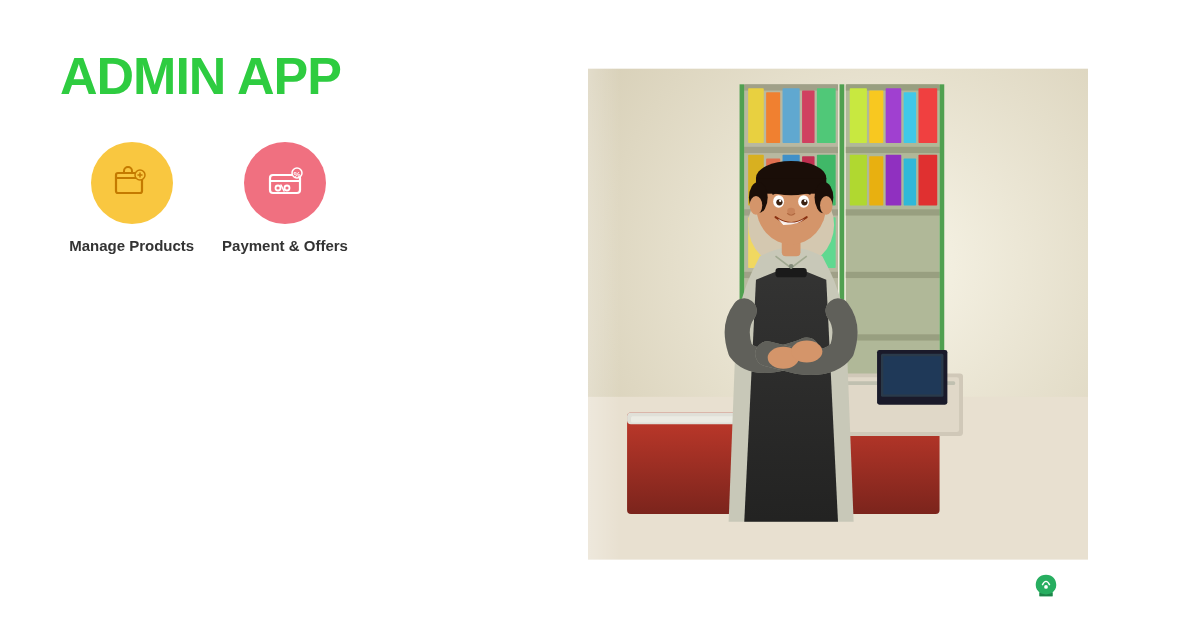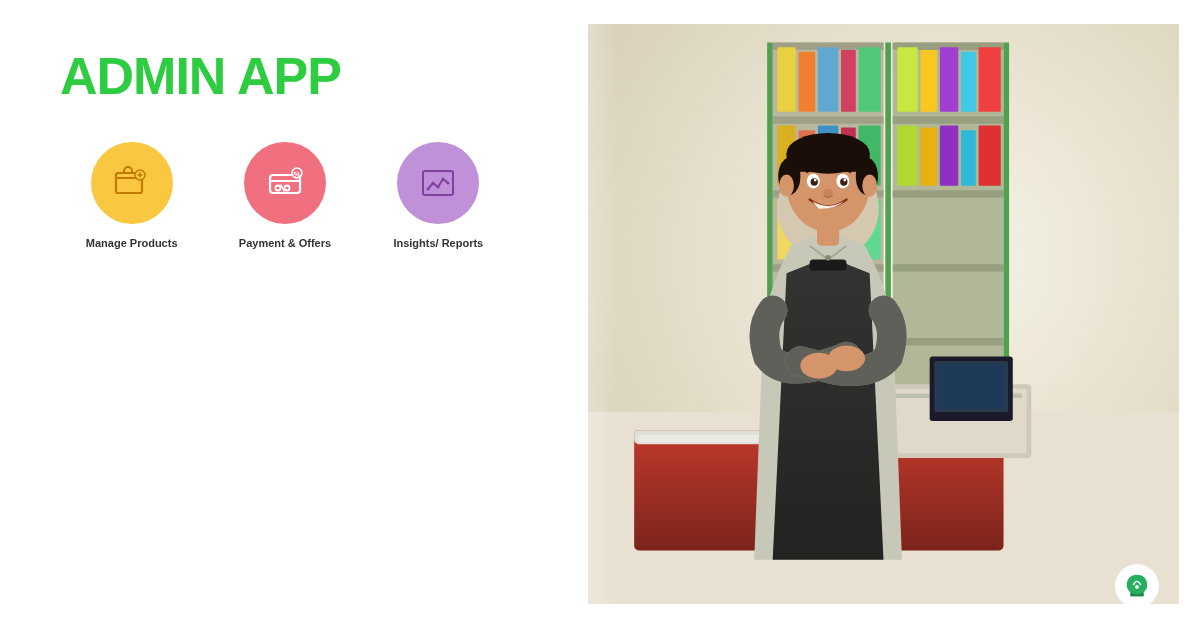--- a/index.html
+++ b/index.html
@@ -6,21 +6,21 @@
 
     body {
       width: 1200px;
       height: 628px;
       font-family: 'Segoe UI', Arial, sans-serif;
       overflow: hidden;
       background: #ffffff;
     }
 
     .container {
-      width: 1179px;
+      width: 1088px;
       height: 628px;
       display: flex;
       position: relative;
       gap: 28px;
     }
 
     .left-panel {
       width: 560px;
       height: 628px;
       background: #ffffff;
@@ -91,21 +91,21 @@
       justify-content: center;
       transition: transform 0.2s;
     }
 
     .feature-icon-circle svg {
       width: 40px;
       height: 40px;
     }
 
     .feature-label {
-      font-size: 11px;
+      font-size: 15px;
       font-weight: 600;
       color: #333333;
       text-align: center;
       line-height: 1.3;
     }
 
     
     .circle-yellow { background: #f9c740; }
     .circle-orange { background: #f0884a; }
     .circle-pink   { background: #f07080; }
@@ -157,34 +157,20 @@
             <circle cx="13" cy="25" r="2.5" stroke="white" stroke-width="1.8" fill="none"></circle>
             <circle cx="22" cy="25" r="2.5" stroke="white" stroke-width="1.8" fill="none"></circle>
             <path d="M16 22l3 6" stroke="white" stroke-width="1.5" stroke-linecap="round"></path>
             <circle cx="32" cy="10" r="5" fill="#f07080" stroke="white" stroke-width="1.5"></circle>
             <text x="32" y="14" text-anchor="middle" font-size="8" fill="white" font-weight="bold">%</text>
           </svg>
         </div>
         <span class="feature-label">Payment &amp; Offers</span>
       </div>
 
-      <div class="feature-item">
-        <div class="feature-icon-circle circle-purple">
-          <svg viewBox="0 0 40 40" fill="none" xmlns="http://www.w3.org/2000/svg">
-            <rect x="5" y="8" width="30" height="24" rx="2" stroke="#8040a0" stroke-width="2" fill="none"></rect>
-            <path d="M10 26l5-6 5 4 5-8 5 4" stroke="#8040a0" stroke-width="2" stroke-linecap="round" stroke-linejoin="round"></path>
-            <circle cx="10" cy="26" r="1.5" fill="#8040a0"></circle>
-            <circle cx="15" cy="20" r="1.5" fill="#8040a0"></circle>
-            <circle cx="20" cy="24" r="1.5" fill="#8040a0"></circle>
-            <circle cx="25" cy="16" r="1.5" fill="#8040a0"></circle>
-            <circle cx="30" cy="20" r="1.5" fill="#8040a0"></circle>
-          </svg>
-        </div>
-        <span class="feature-label">Insights/ Reports</span>
-      </div>
 
 
 
     </div>
   </div>
 
   <div class="fade-overlay"></div>
 
   <div class="right-panel">
 

